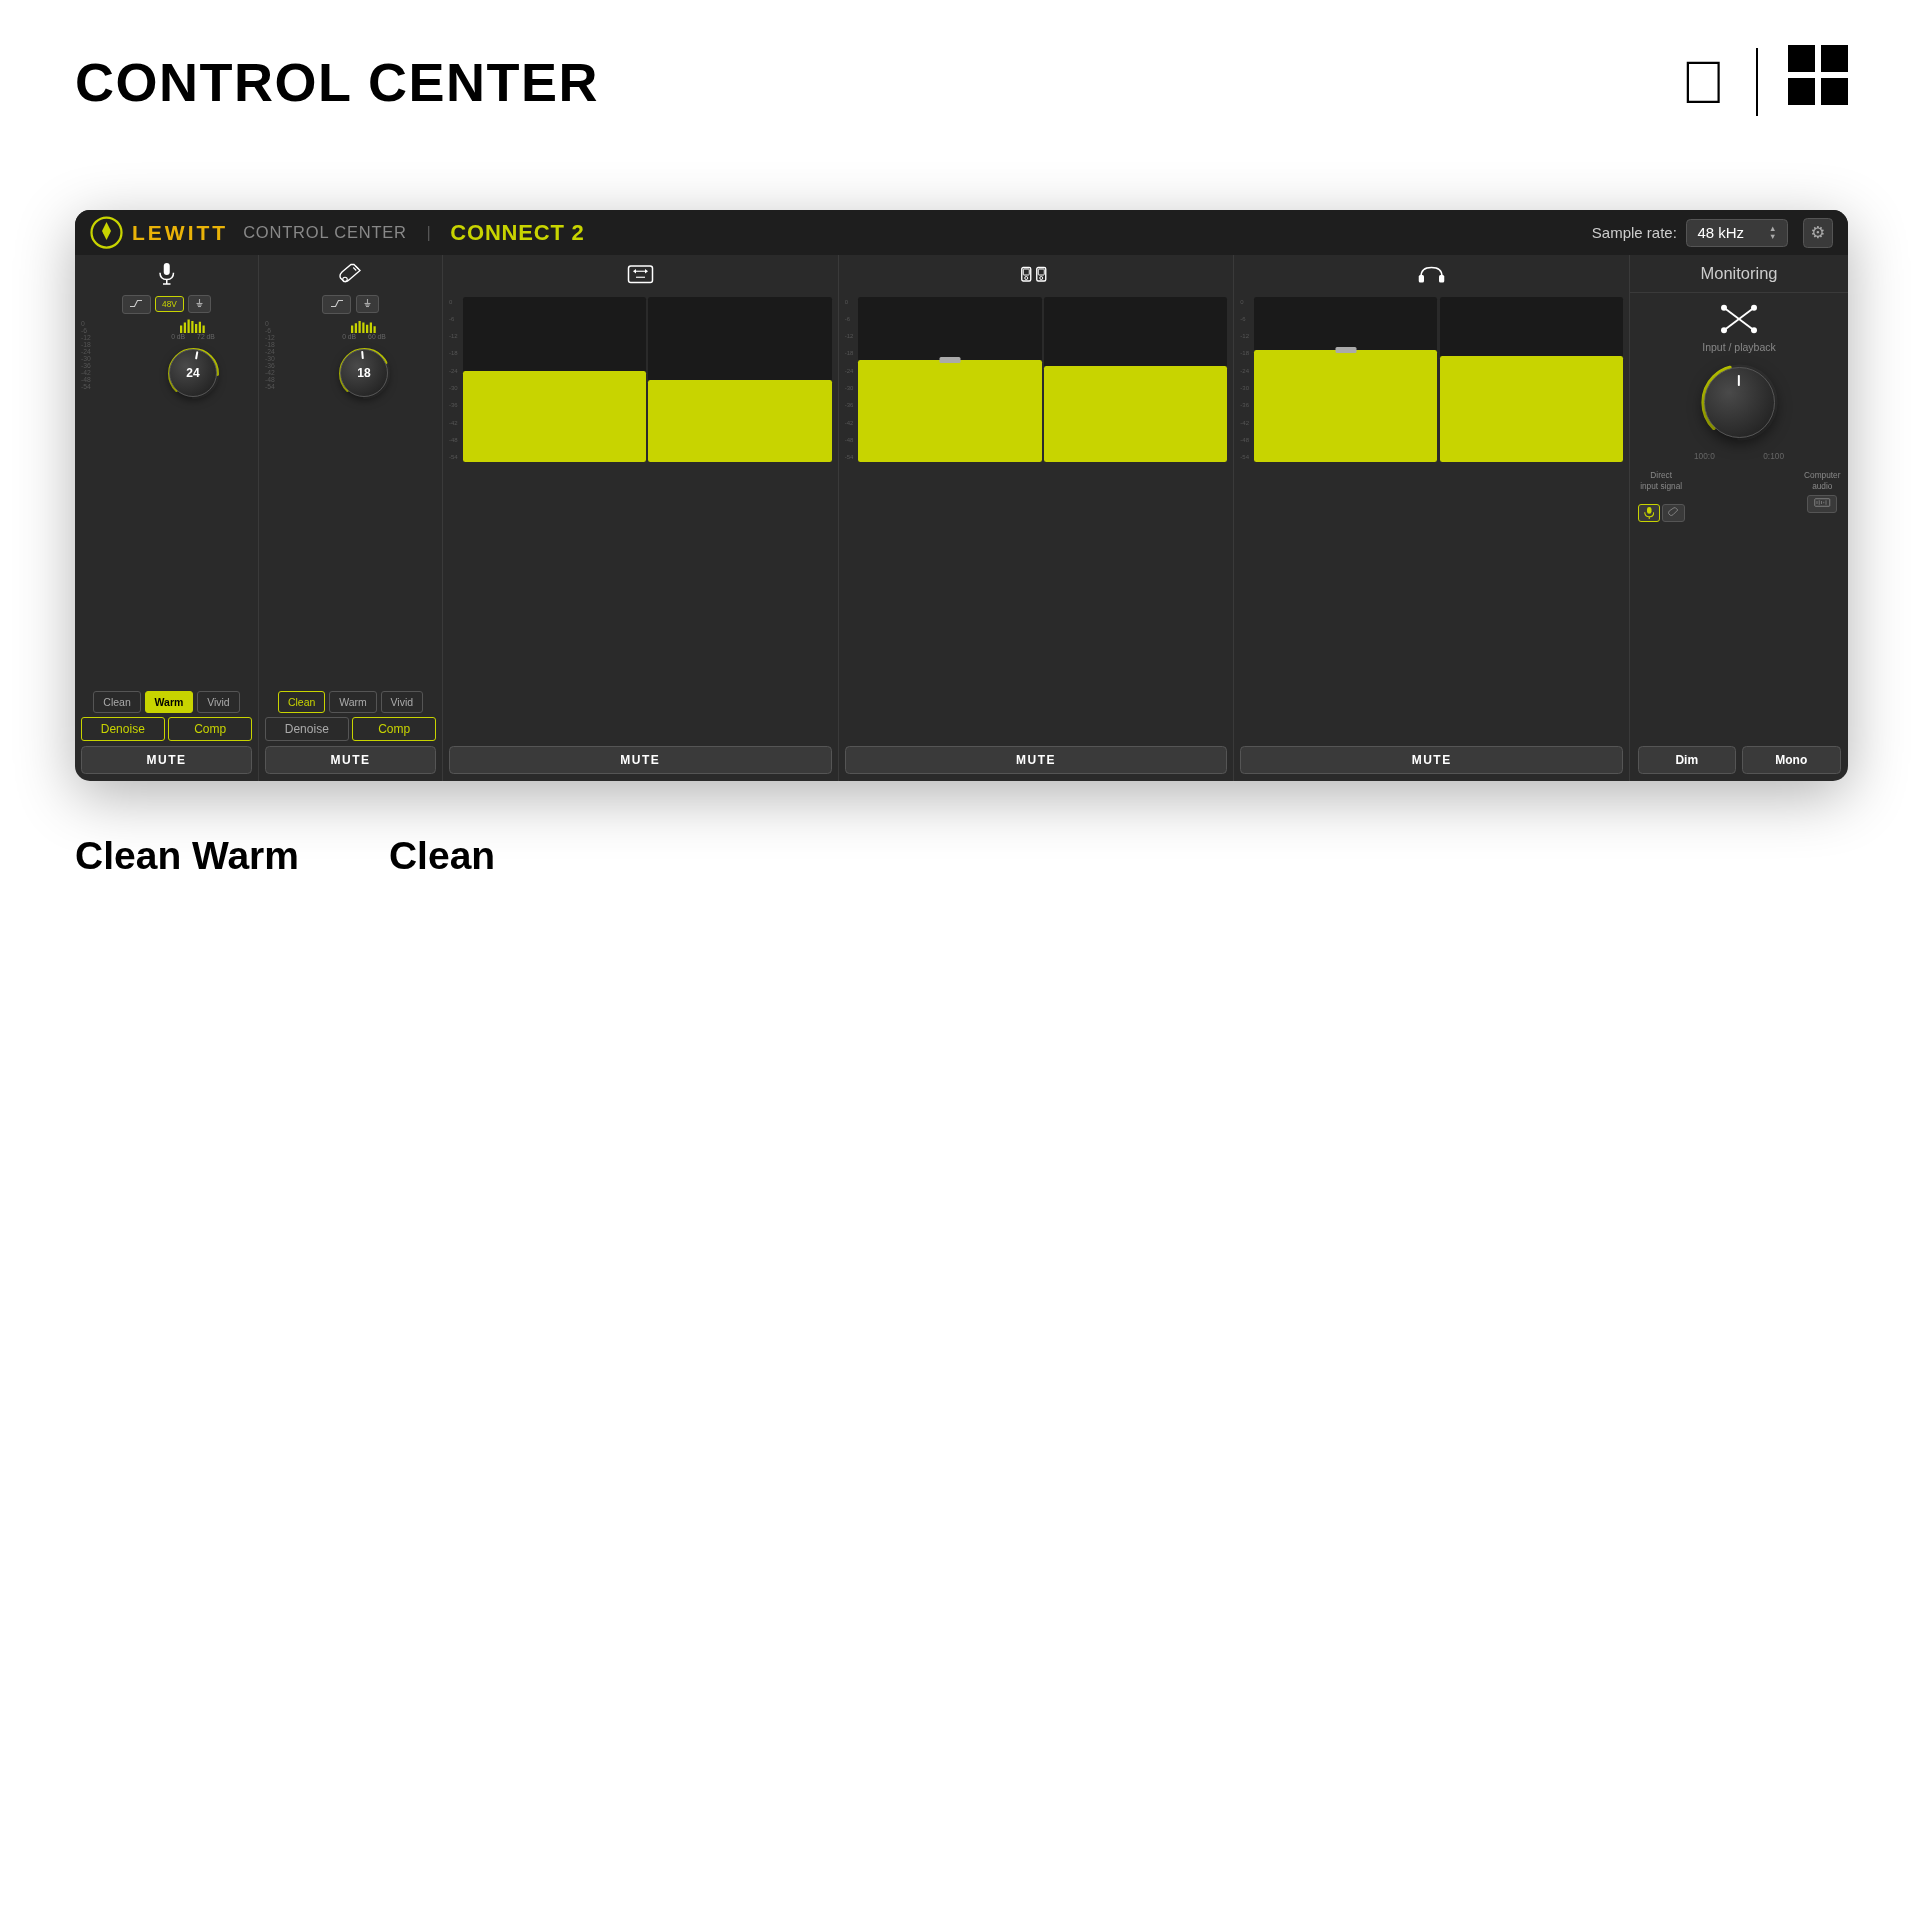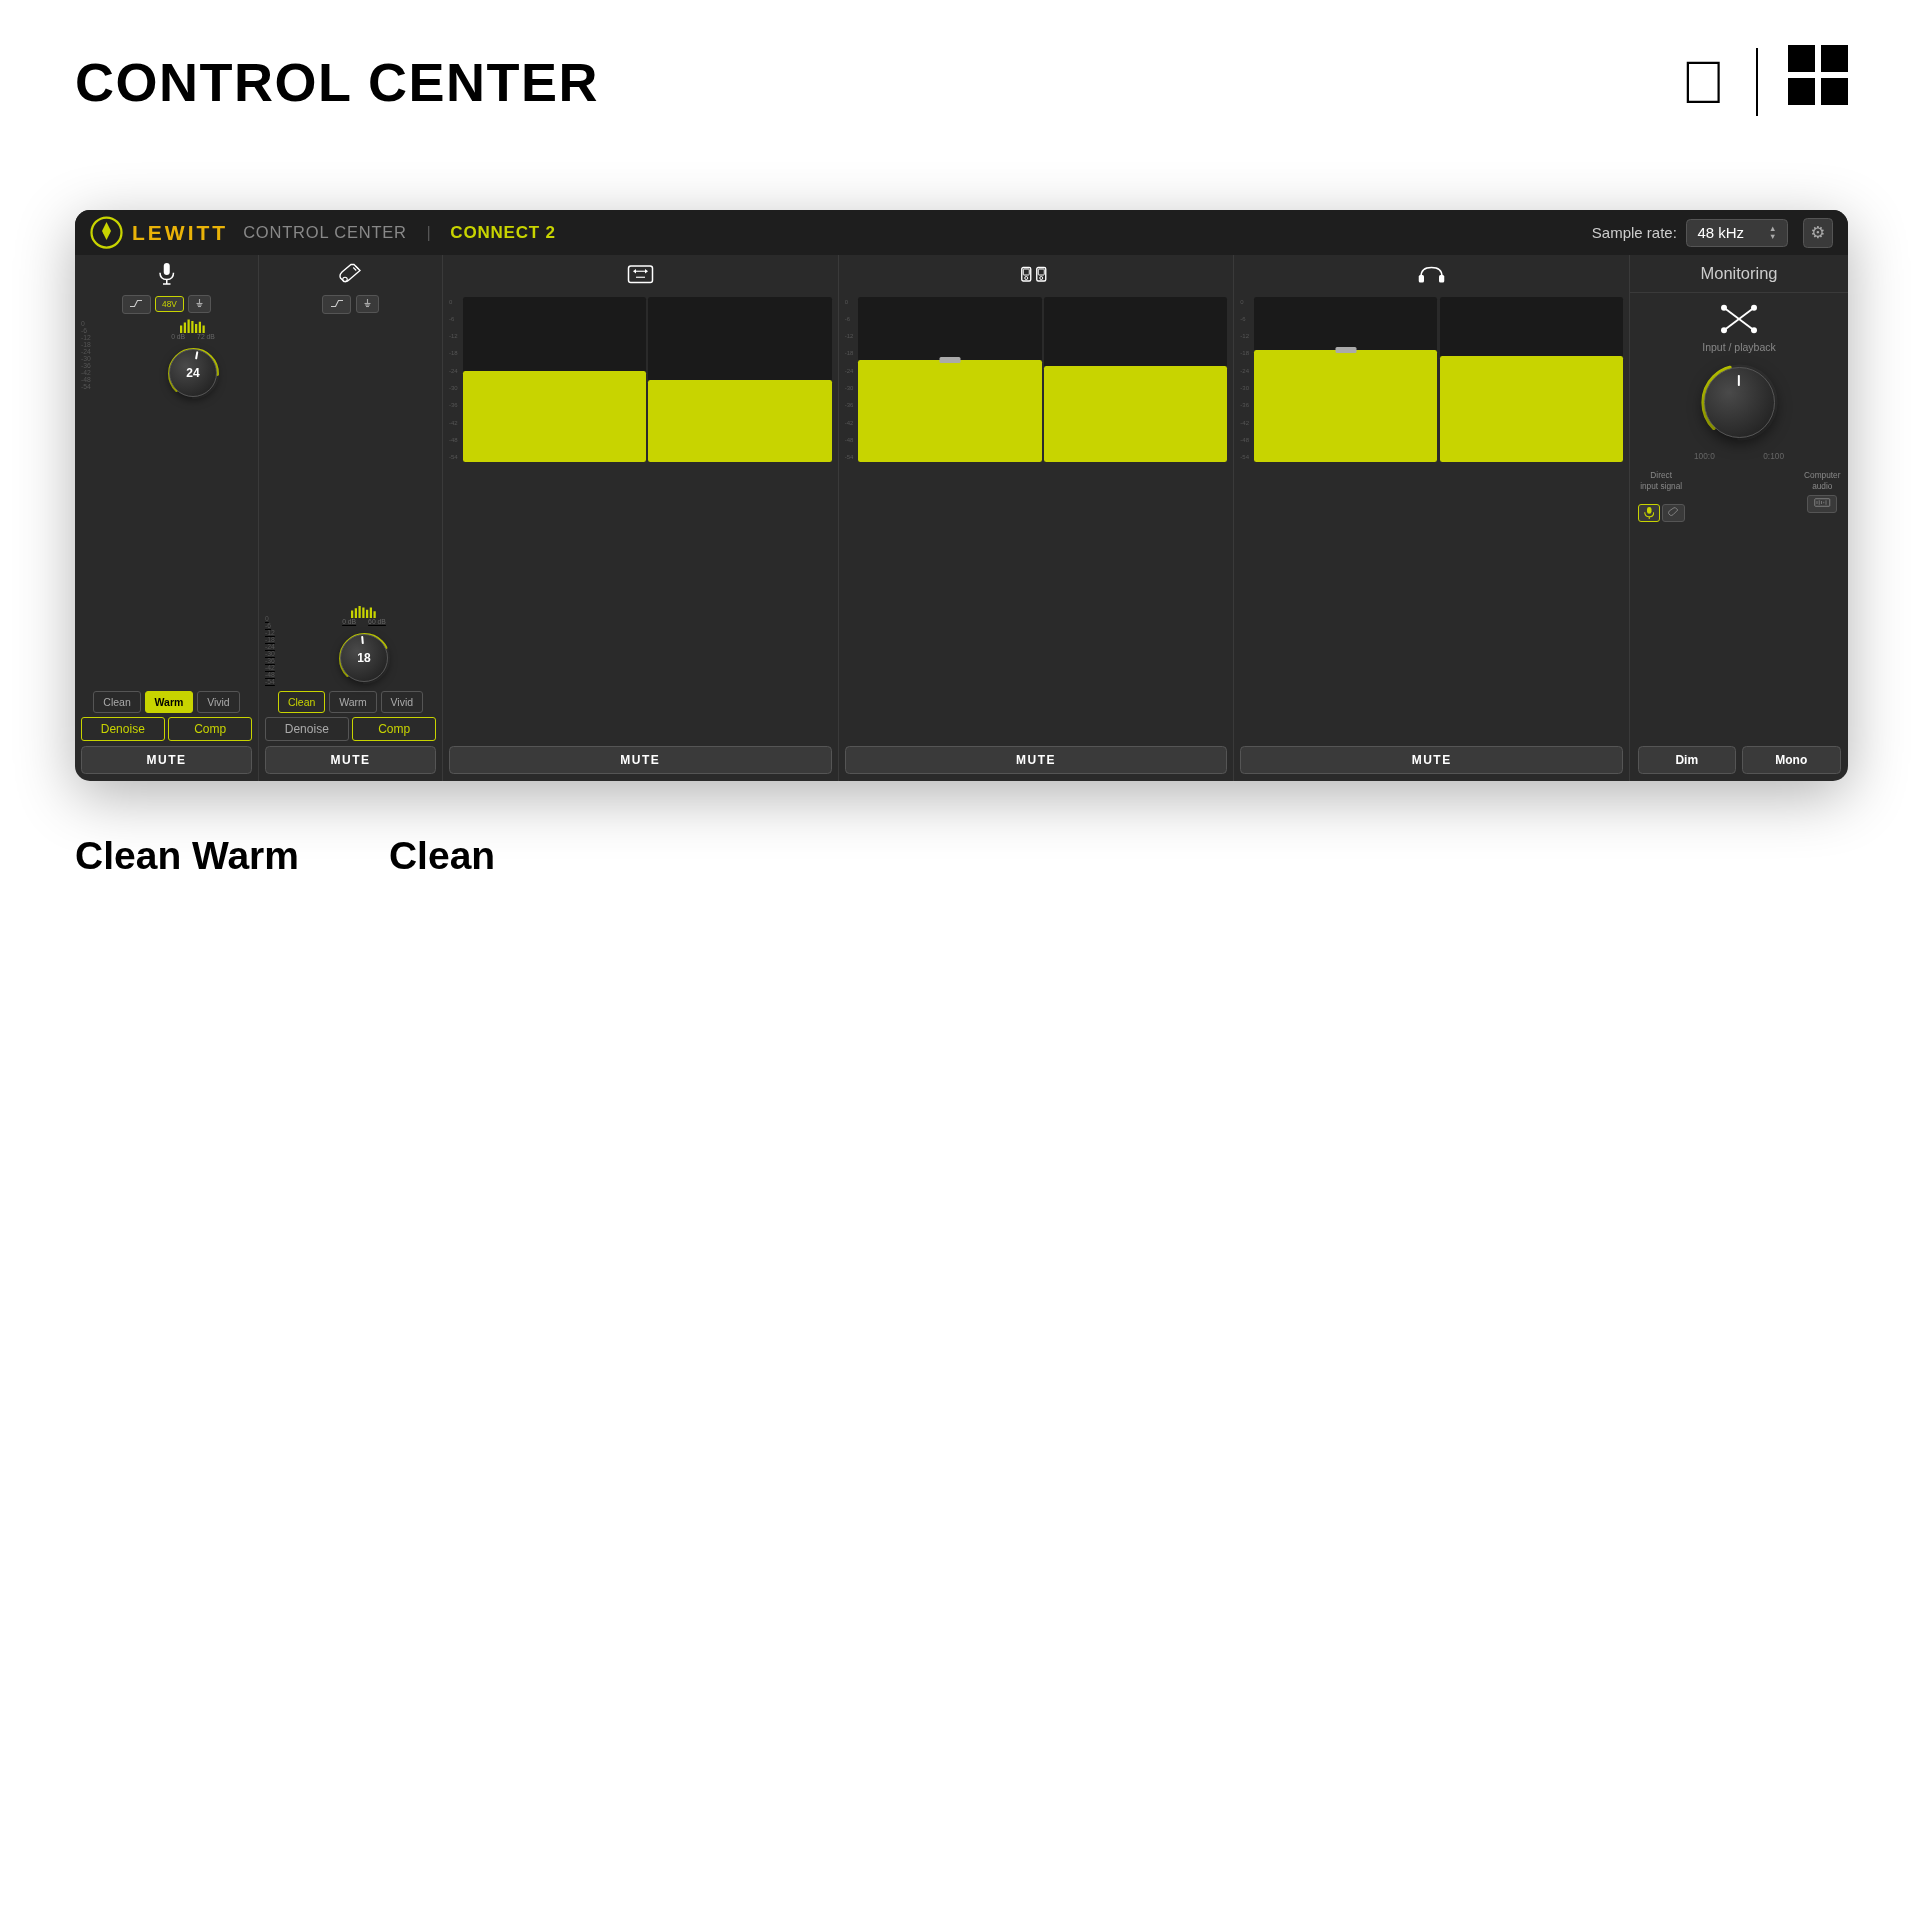--- a/index.html
+++ b/index.html
@@ -75,21 +75,21 @@
       color: #eab308;
       letter-spacing: 3px;
     }
     .control-center-label {
       font-size: 16.5px;
       color: #888;
       font-weight: 400;
       letter-spacing: 0.8px;
     }
     .connect-label {
-      font-size: 17px;
+      font-size: 22px;
       color: #c8d400;
       font-weight: 700;
       letter-spacing: 0.8px;
     }
     .spacer { flex: 1; }
     .sample-rate-section {
       display: flex;
       align-items: center;
       gap: 9px;
     }
@@ -425,21 +425,21 @@
             <button class="ground-btn" style="font-size:8.3px; padding:2.3px 6px;">
               <svg width="9" height="9" viewBox="0 0 12 12">
                 <line x1="6" y1="0" x2="6" y2="6" stroke="#aaa" stroke-width="1.5"></line>
                 <line x1="2" y1="6" x2="10" y2="6" stroke="#aaa" stroke-width="1.5"></line>
                 <line x1="3" y1="8" x2="9" y2="8" stroke="#aaa" stroke-width="1.5"></line>
                 <line x1="4" y1="10" x2="8" y2="10" stroke="#aaa" stroke-width="1.5"></line>
               </svg>
             </button>
           </div>
 
-          <div style="display:flex;align-items:flex-end;gap:3px;flex:1;width:100%;text-decoration:underline;">
+          <div style="display:flex;align-items:flex-start;gap:3px;flex:1;width:100%;">
             <div style="display:flex;flex-direction:column;justify-content:space-between;padding:1.5px 0;min-width:12px;">
               <span style="font-size:6.8px;color:#555;">0</span>
               <span style="font-size:6.8px;color:#555;">-6</span>
               <span style="font-size:6.8px;color:#555;">-12</span>
               <span style="font-size:6.8px;color:#555;">-18</span>
               <span style="font-size:6.8px;color:#555;">-24</span>
               <span style="font-size:6.8px;color:#555;">-30</span>
               <span style="font-size:6.8px;color:#555;">-36</span>
               <span style="font-size:6.8px;color:#555;">-42</span>
               <span style="font-size:6.8px;color:#555;">-48</span>

